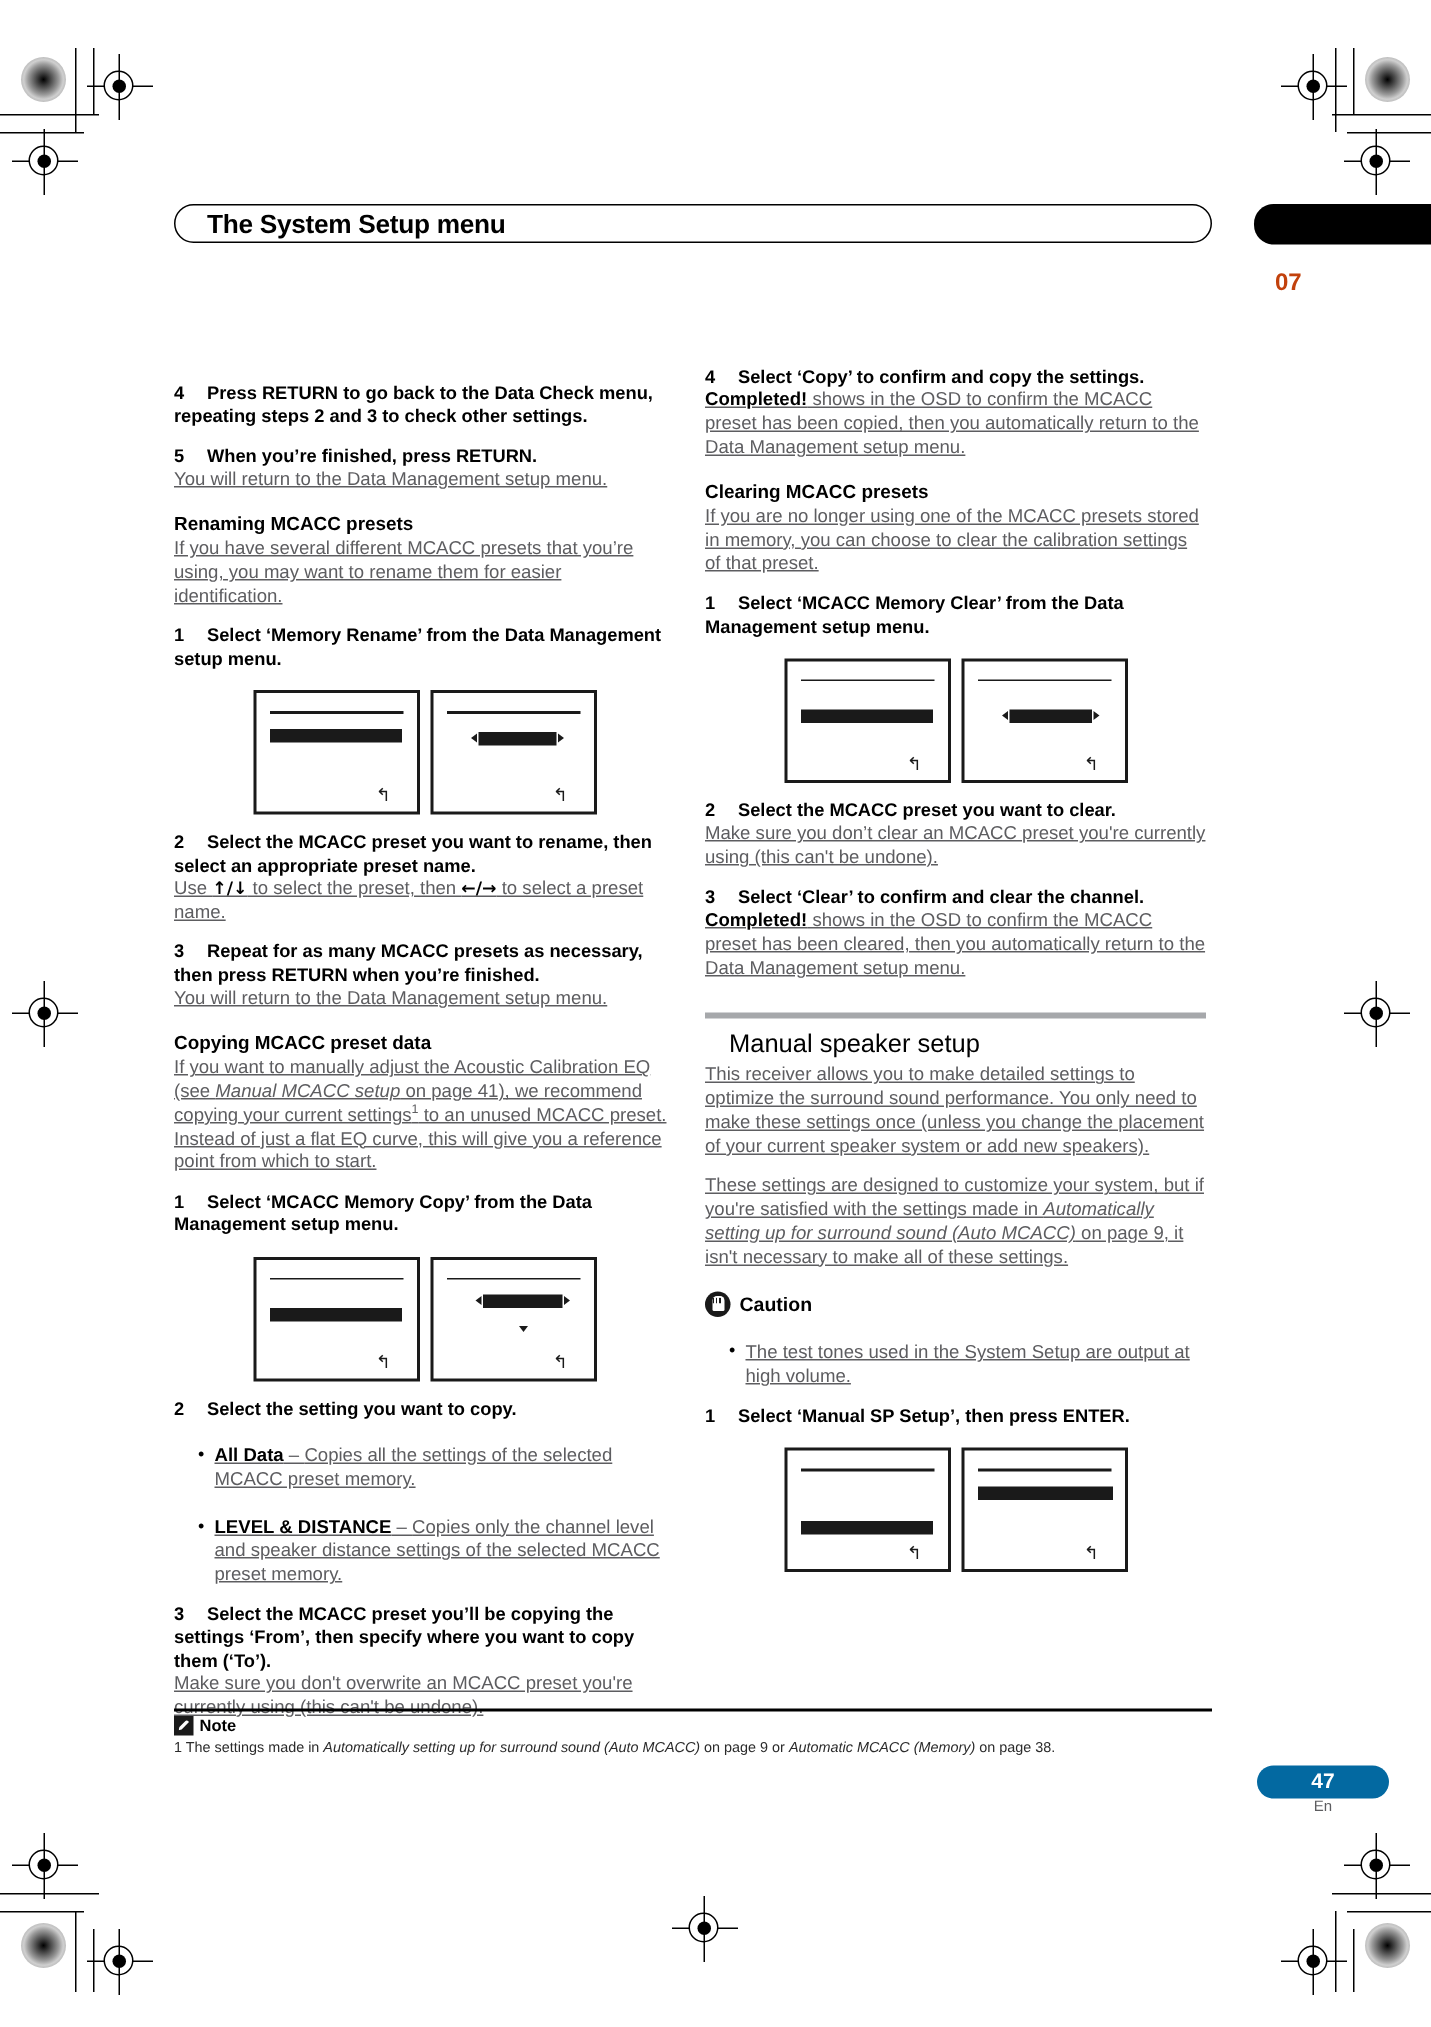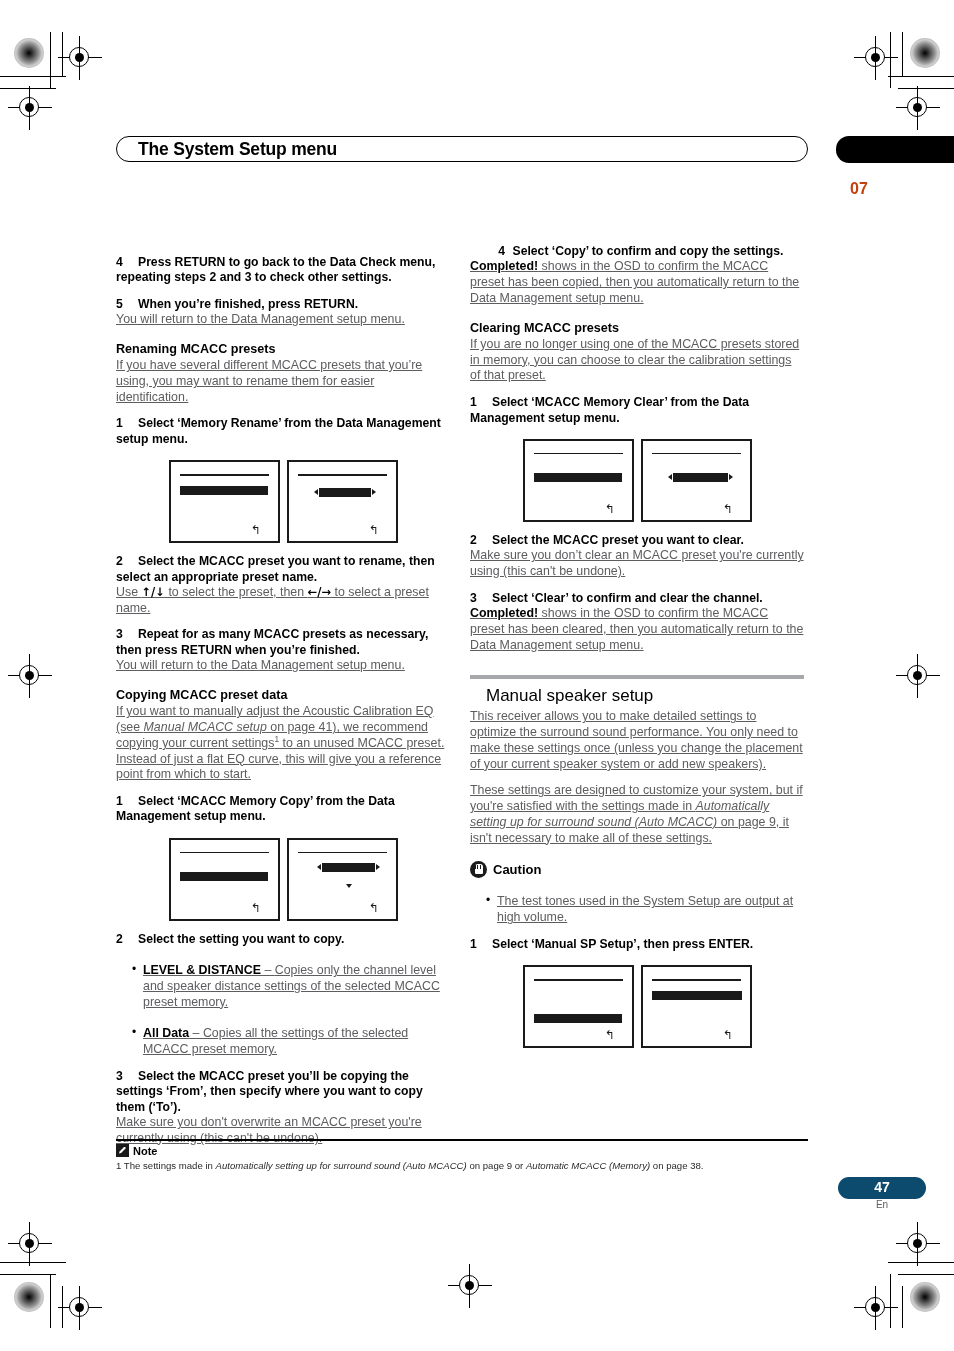--- a/index.html
+++ b/index.html
@@ -115,21 +115,21 @@
   .noteblk .nico{width:13px;height:13px;background:#1a1a1a;position:relative;flex:none;}
   .noteblk .nico:after{
     content:"";position:absolute;left:3px;top:2.5px;width:7px;height:7px;background:#fff;
     clip-path:polygon(78% 0,100% 22%,30% 92%,0 100%,9% 70%);
   }
   .noteblk .nlbl{font-size:11px;font-weight:bold;color:#000;}
   .noteblk .ntext{font-size:9.6px;color:#2b2b2b;margin-top:3px;line-height:1.3;}
   .noteblk .ntext i{font-style:italic;}
 
   
-  .pagenum{position:absolute;left:838px;top:1177px;width:88px;height:22px;background:#0c4a6e;border-radius:11px;}
+  .pagenum{position:absolute;left:838px;top:1177px;width:88px;height:22px;background:#0369a1;border-radius:11px;}
   .pagenum span{position:absolute;width:100%;text-align:center;top:2px;color:#fff;font-size:14px;font-weight:bold;}
   .pagelang{position:absolute;left:838px;top:1199px;width:88px;text-align:center;font-size:10px;color:#5d5d60;}
 </style>
 </head>
 <body>
 
 <div class="page">
 
   <div>
     <div class="cropline" style="left:0;top:76px;width:66px;height:1.4px;"></div>
@@ -284,36 +284,36 @@
         <div class="caret down" style="left:57px;top:44px;"></div>
         <div class="ret">↰</div>
       </div>
     </div>
 
     <p class="step">
       <span class="n">2</span><span>Select the setting you want to copy.</span>
     </p>
     <ul class="bul">
       <li>
+        <b>All Data</b><span> – </span><span>Copies all the settings of the selected MCACC preset memory.</span>
+      </li>
+      <li>
         <b>LEVEL &amp; DISTANCE</b><span> – </span><span>Copies only the channel level and speaker distance settings of the selected MCACC preset memory.</span>
       </li>
-      <li>
-        <b>All Data</b><span> – </span><span>Copies all the settings of the selected MCACC preset memory.</span>
-      </li>
     </ul>
 
     <p class="step">
       <span class="n">3</span><span>Select the MCACC preset you’ll be copying the settings ‘From’, then specify where you want to copy them (‘To’).</span>
     </p>
     <p class="body">Make sure you don't overwrite an MCACC preset you're currently using (this can't be undone).</p>
   </div>
 
   <div class="col right">
 
-    <p class="step" style="margin-top:0;text-align:center;">
+    <p class="step" style="margin-top:0;">
       <span class="n">4</span><span>Select ‘Copy’ to confirm and copy the settings.</span>
     </p>
     <p class="body">
       <b>Completed!</b><span> shows in the OSD to confirm the MCACC preset has been copied, then you automatically return to the Data Management setup menu.</span>
     </p>
 
     <h3 class="sub">Clearing MCACC presets</h3>
     <p class="body">If you are no longer using one of the MCACC presets stored in memory, you can choose to clear the calibration settings of that preset.</p>
 
     <p class="step">

